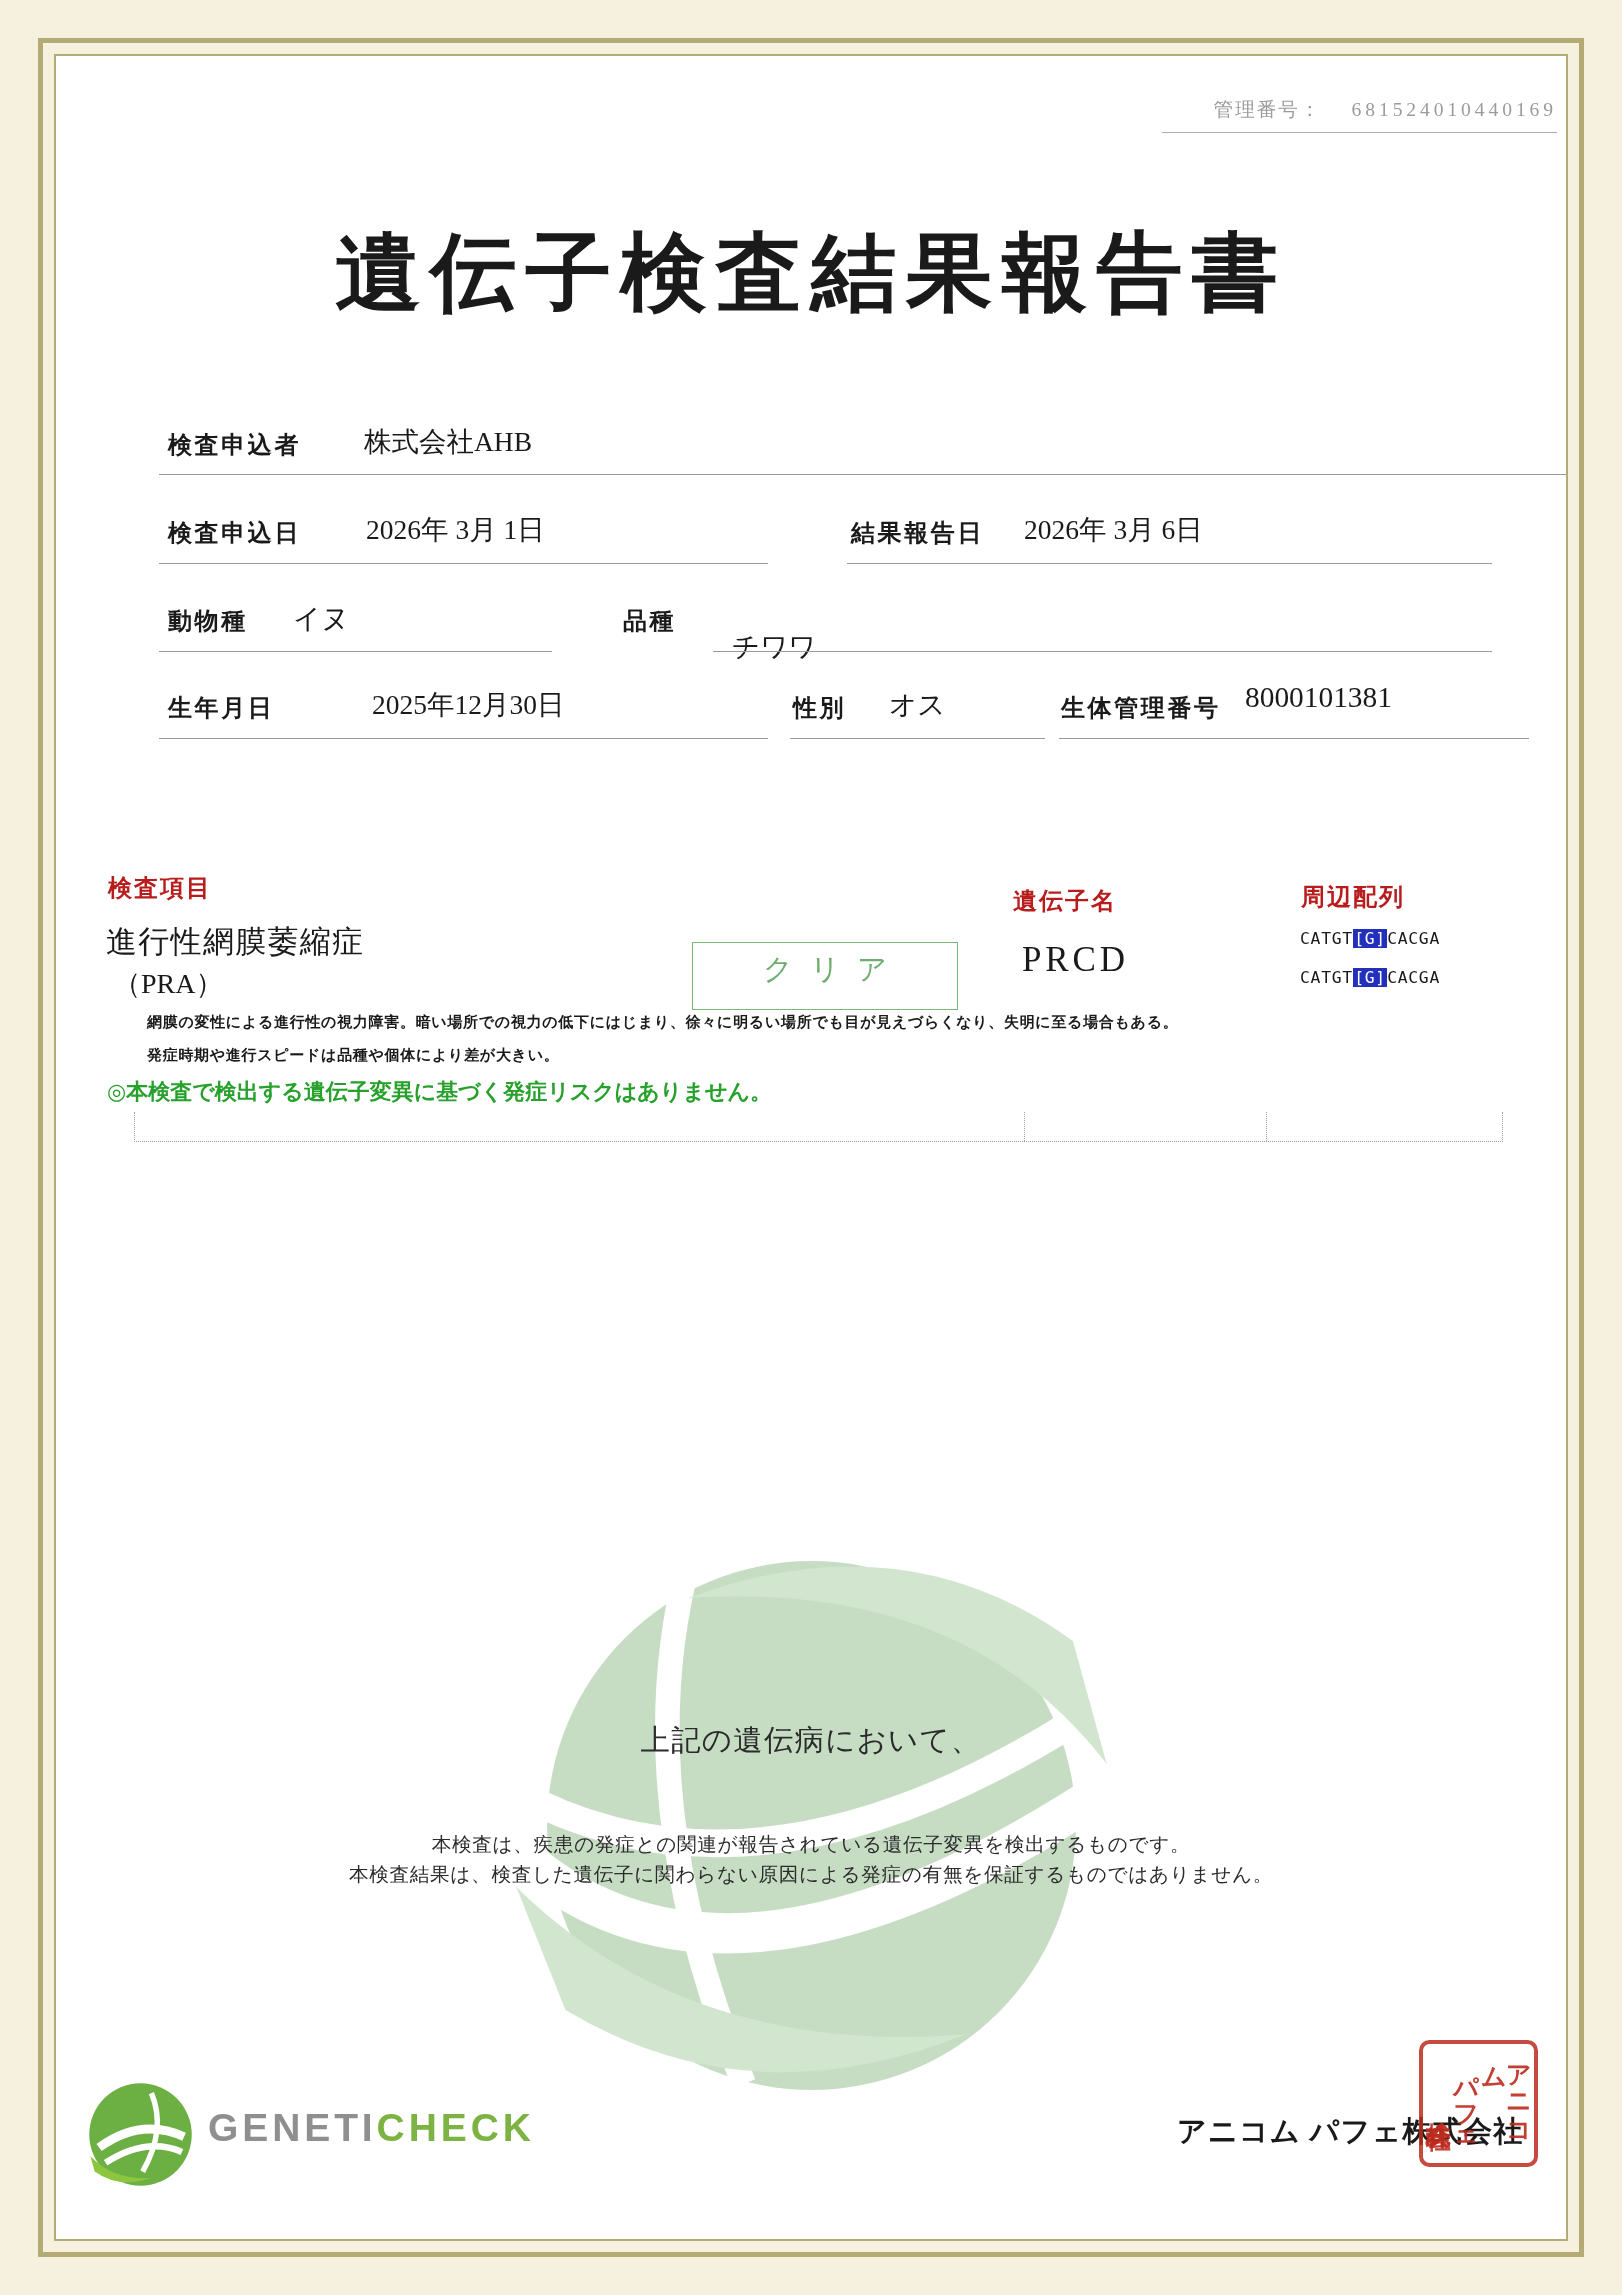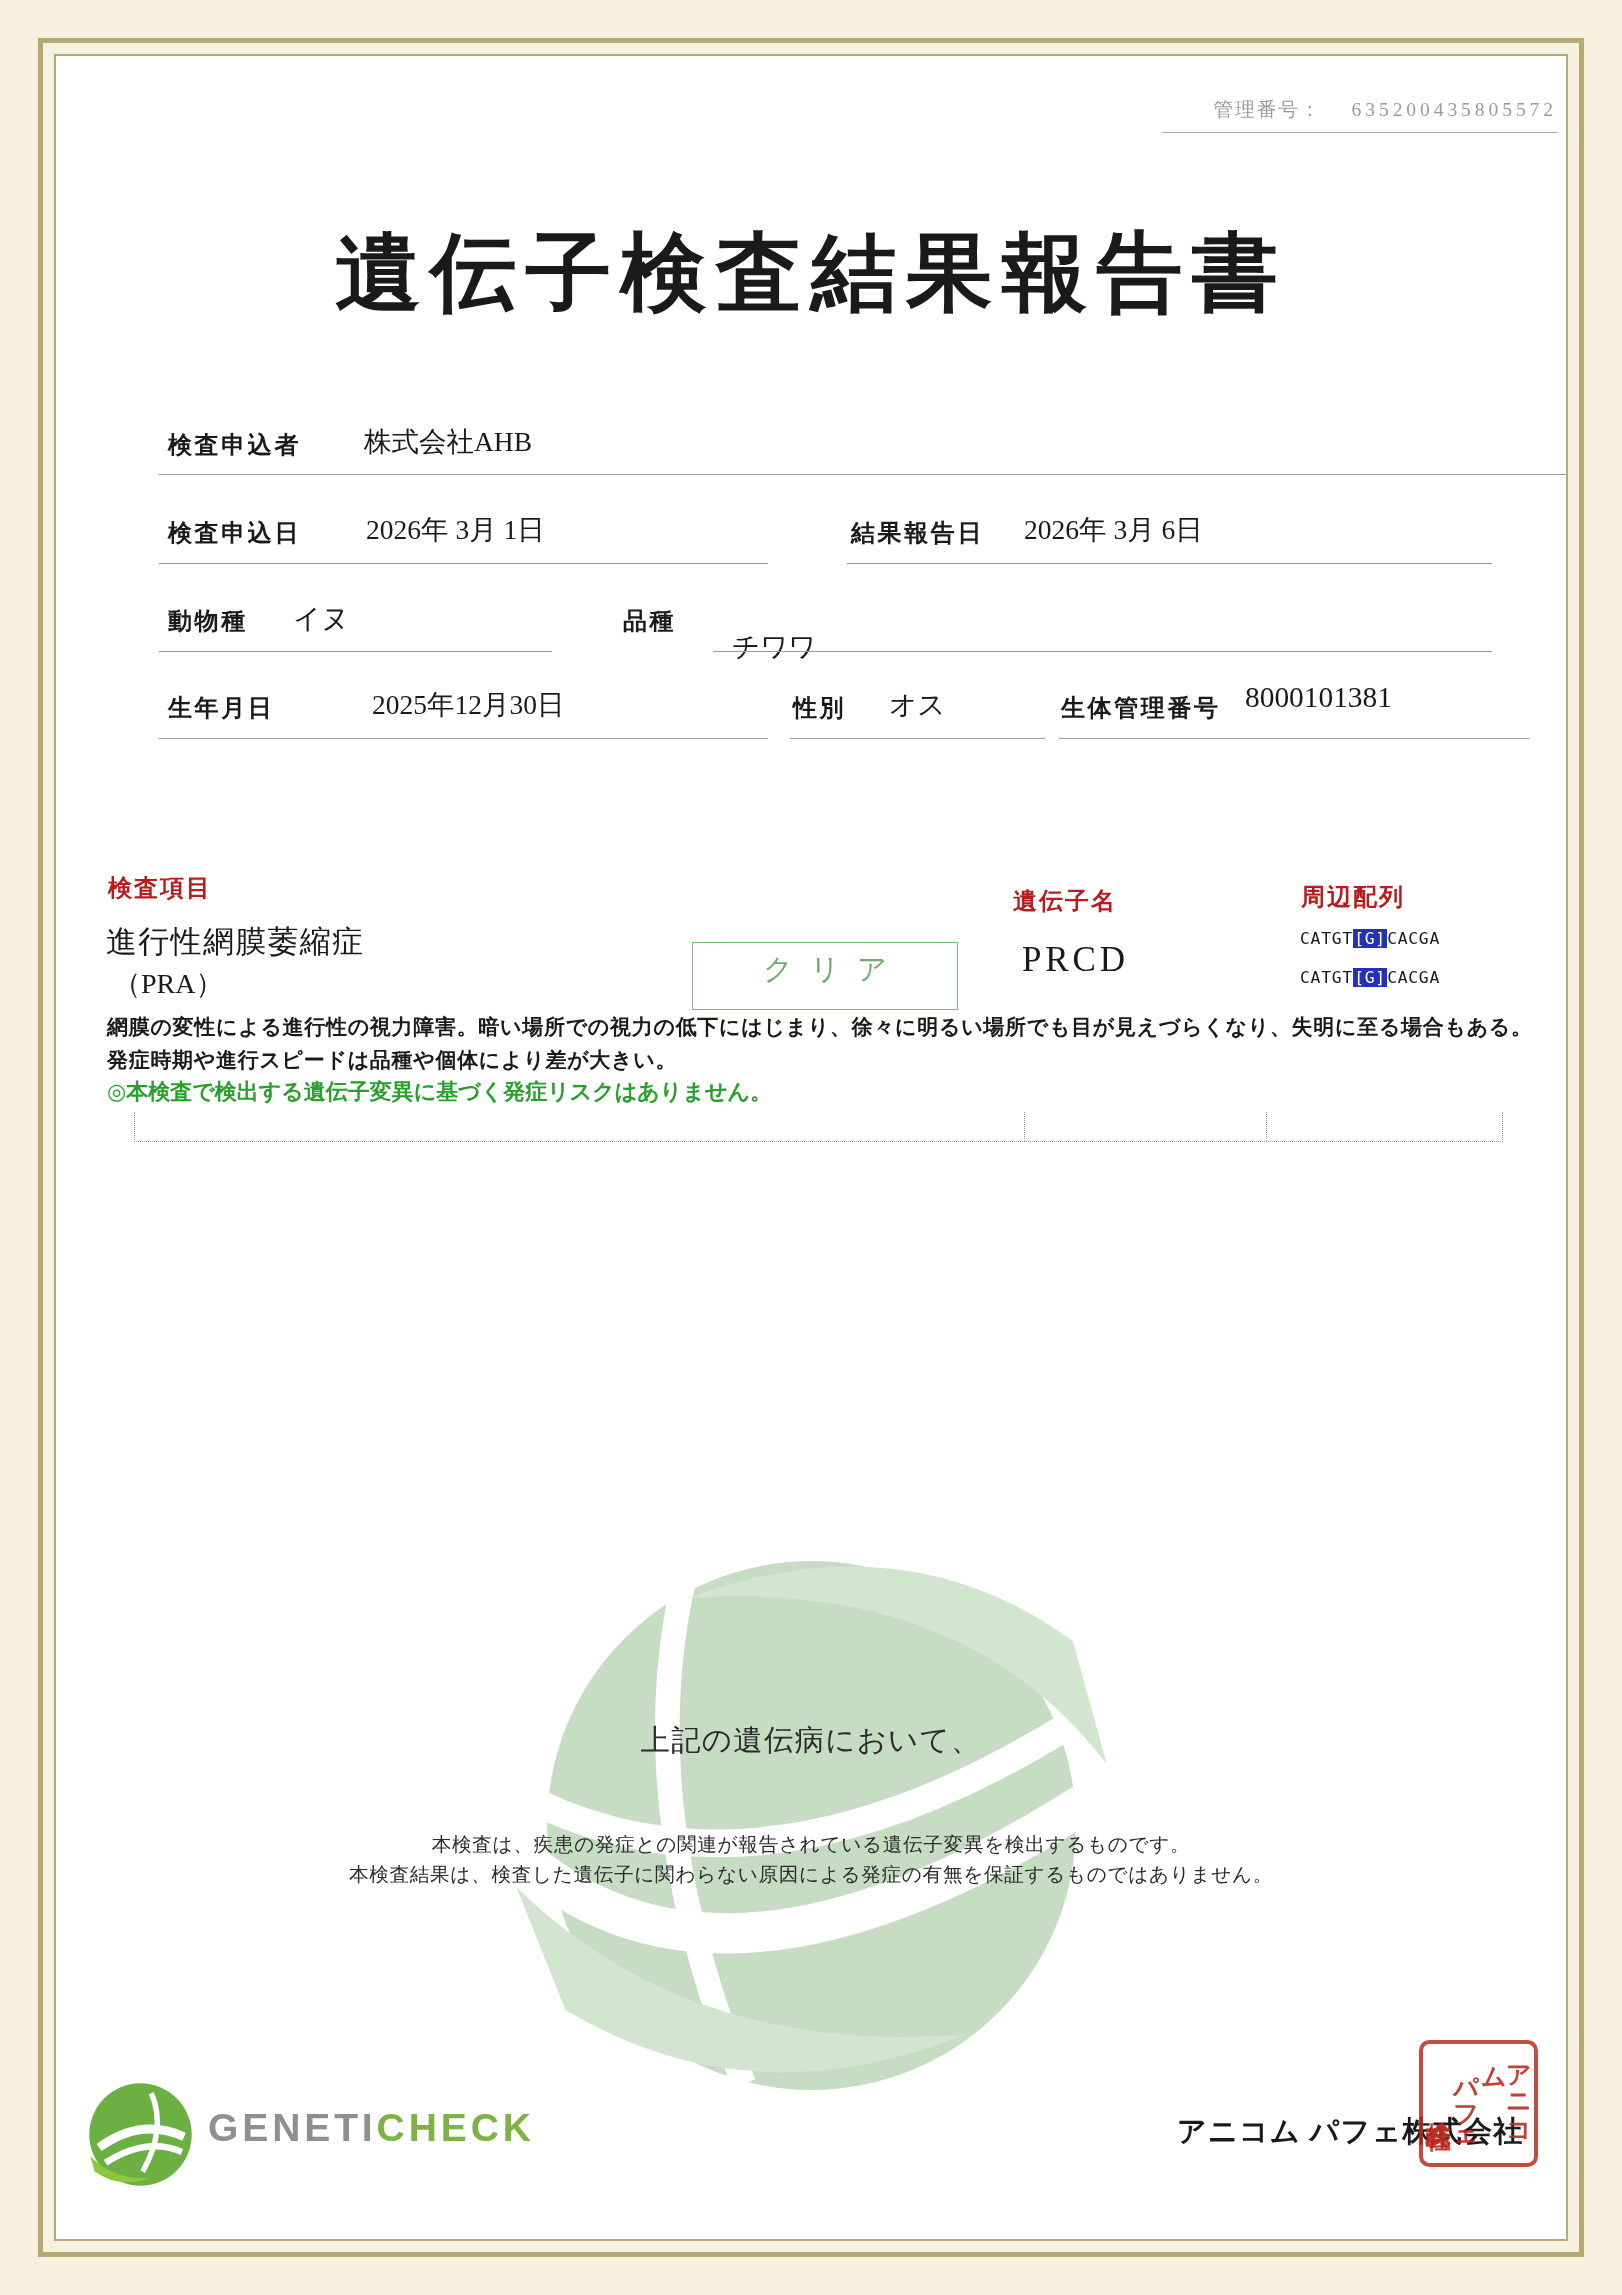--- a/index.html
+++ b/index.html
@@ -27,21 +27,21 @@
   .abbr{font-size:28px;}
   .status-box{
     left:692px;top:942px;width:266px;height:68px;
     border:1.3px solid #7ab87a;box-sizing:border-box;
     text-align:center;line-height:52px;
     font-size:29.4px;color:#6fae6f;letter-spacing:17px;text-indent:17px;
   }
   .gene{left:1022px;top:940px;font-size:35px;letter-spacing:3.9px;}
   .seq{font-family:"DejaVu Sans Mono",monospace;font-size:16.4px;letter-spacing:0.7px;white-space:nowrap;}
   .seq .mid{background:#2330bb;color:#ffffff;padding:0 1.3px;}
-  .desc{font-family:"Liberation Sans","DejaVu Sans",sans-serif;font-weight:700;font-size:21px;letter-spacing:0.7px;white-space:nowrap;}
+  .desc{font-family:"Liberation Sans","DejaVu Sans",sans-serif;font-weight:700;font-size:15px;letter-spacing:0.7px;white-space:nowrap;margin-left:40px;}
   .risk{font-family:"Liberation Sans","DejaVu Sans",sans-serif;font-weight:700;font-size:22px;color:#27a02c;white-space:nowrap;}
   .dottable{left:134px;top:1112px;width:1369px;height:30px;
     border-left:1.3px dotted #9e9e9e;border-right:1.3px dotted #9e9e9e;border-bottom:1.3px dotted #9e9e9e;box-sizing:border-box;}
   .dotv{position:absolute;top:0;width:0;height:29px;border-left:1.3px dotted #9e9e9e;}
   .center-txt{left:0;width:100%;text-align:center;font-family:"Liberation Sans","DejaVu Sans",sans-serif;color:#2b2b2b;}
   .sum-big{font-size:29.4px;letter-spacing:1.3px;}
   .sum-small{font-size:19.6px;letter-spacing:0.7px;}
   .logo-text{left:208px;top:2106px;font-family:"Liberation Sans","DejaVu Sans",sans-serif;font-size:39px;letter-spacing:3.9px;font-weight:600;}
   .logo-gray{color:#8f8f8f;}
   .logo-green{color:#7cb342;}
@@ -56,21 +56,21 @@
 </style>
 </head>
 <body>
 
 <div class="page">
 
   <div class="frame-outer abs"></div>
   <div class="frame-inner abs"></div>
 
   <div class="mgmt abs">
-    <span>管理番号：</span><span class="num">635200435805572</span>
+    <span>管理番号：</span><span class="num">681524010440169</span>
   </div>
   <div class="mgmt-line abs"></div>
 
   <div class="title abs">遺伝子検査結果報告書</div>
 
   <div class="lbl abs" style="left:168px;top:429px;">検査申込者</div>
   <div class="val abs" style="left:364px;top:424px;">株式会社AHB</div>
   <div class="uline abs" style="left:159px;top:474px;width:1407px;"></div>
 
   <div class="lbl abs" style="left:168px;top:517px;">検査申込日</div>

